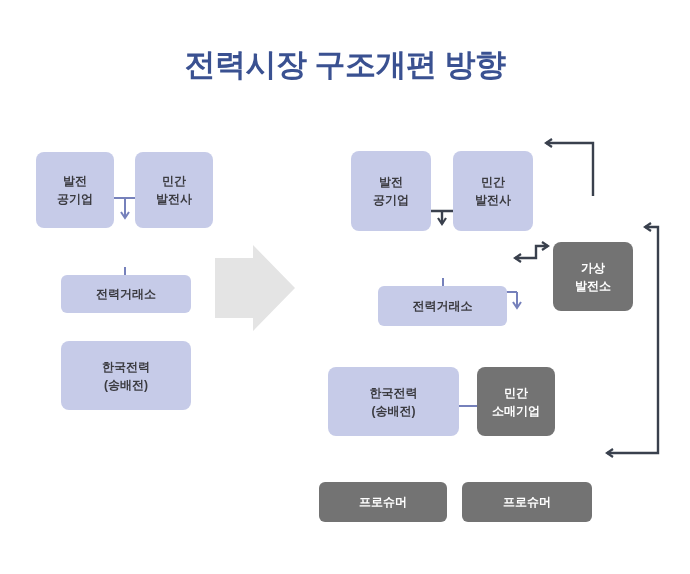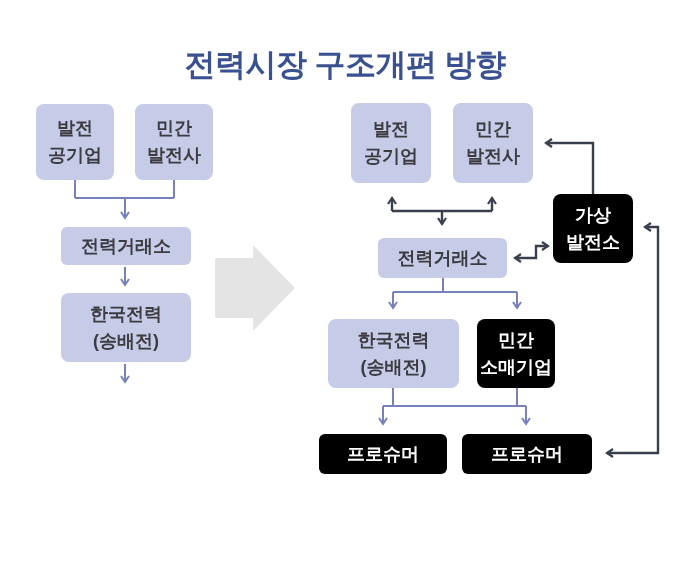--- a/index.html
+++ b/index.html
@@ -8,24 +8,24 @@
     font-family:"Liberation Sans","DejaVu Sans",sans-serif; overflow:hidden;
   }
   .title {
     position:absolute; top:44px; left:0; width:100%; text-align:center;
     font-size:31px; font-weight:bold; color:#3a5191; letter-spacing:-0.5px;
   }
   .svg-layer { position:absolute; left:0; top:0; width:690px; height:574px; }
   .box {
     position:absolute; display:flex; align-items:center; justify-content:center;
     text-align:center; white-space:pre-line; font-weight:bold;
-    font-size:18px; line-height:1.5; box-sizing:border-box;
+    font-size:12px; line-height:1.5; box-sizing:border-box;margin-top:48px;
   }
   .lav  { background:#c6cbe8; color:#3b3b40; border-radius:8px; }
-  .blue { background:#000000; color:#ffffff; border-radius:8px; }
+  .blue { background:#737373; color:#ffffff; border-radius:8px; }
   .wm { position:absolute; top:492px; left:0; width:100%; text-align:center; color:#ffffff; }
   .wm-logo {
     font-size:46px; font-weight:bold; letter-spacing:3px; line-height:1.0;
     text-shadow: 3px 3px 3px #c4c4c8, 1px 1px 0 #e2e2e6, -1px -1px 0 #eeeeee;
   }
   .wm-tag {
     margin-top:1px; font-size:11px; font-weight:bold; letter-spacing:3.5px;
     text-shadow: 2px 2px 2px #c4c4c8, 1px 1px 0 #e2e2e6;
   }
 </style>

